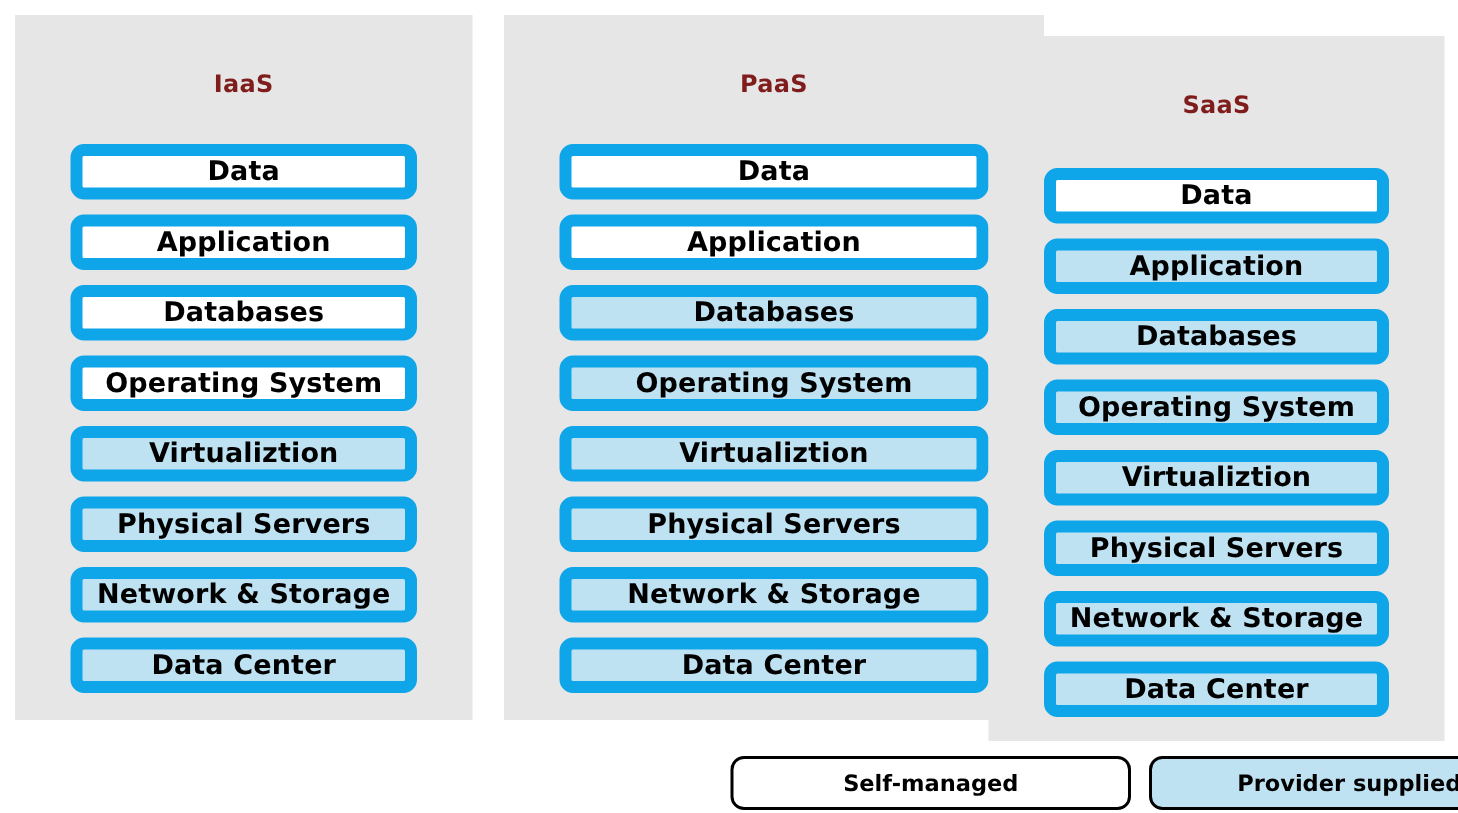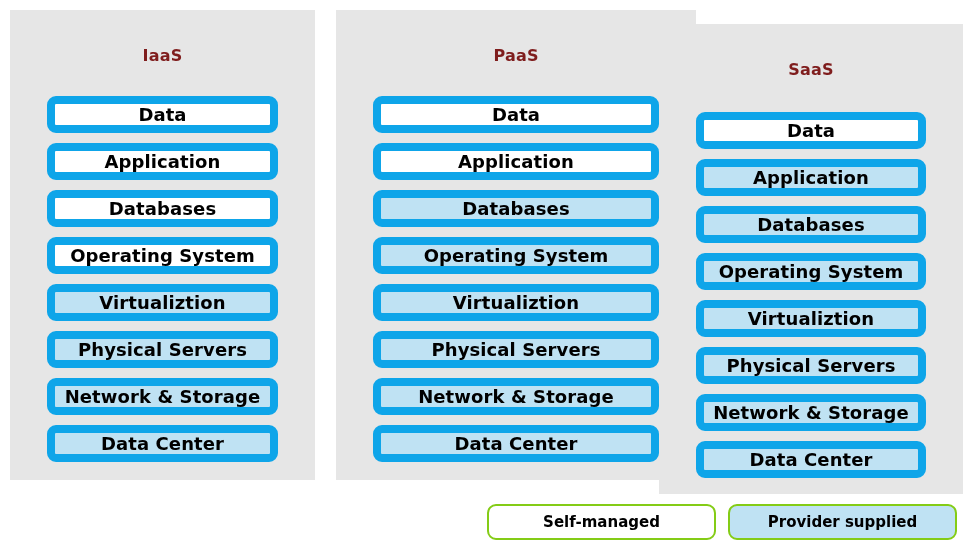--- a/index.html
+++ b/index.html
@@ -74,23 +74,23 @@
 
   .legend {
     position: absolute;
     left: 487px;
     top: 504px;
     display: flex;
     gap: 12px;
   }
 
   .legend-item {
-    width: 229px;
+    width: 267px;
     height: 36px;
-    border: 2px solid #84cc16;
+    border: 2px solid #000000;
     border-radius: 9px;
     box-sizing: border-box;
     display: flex;
     align-items: center;
     justify-content: center;
     font-size: 15px;
     font-weight: bold;
     color: #000000;
     white-space: nowrap;
   }

